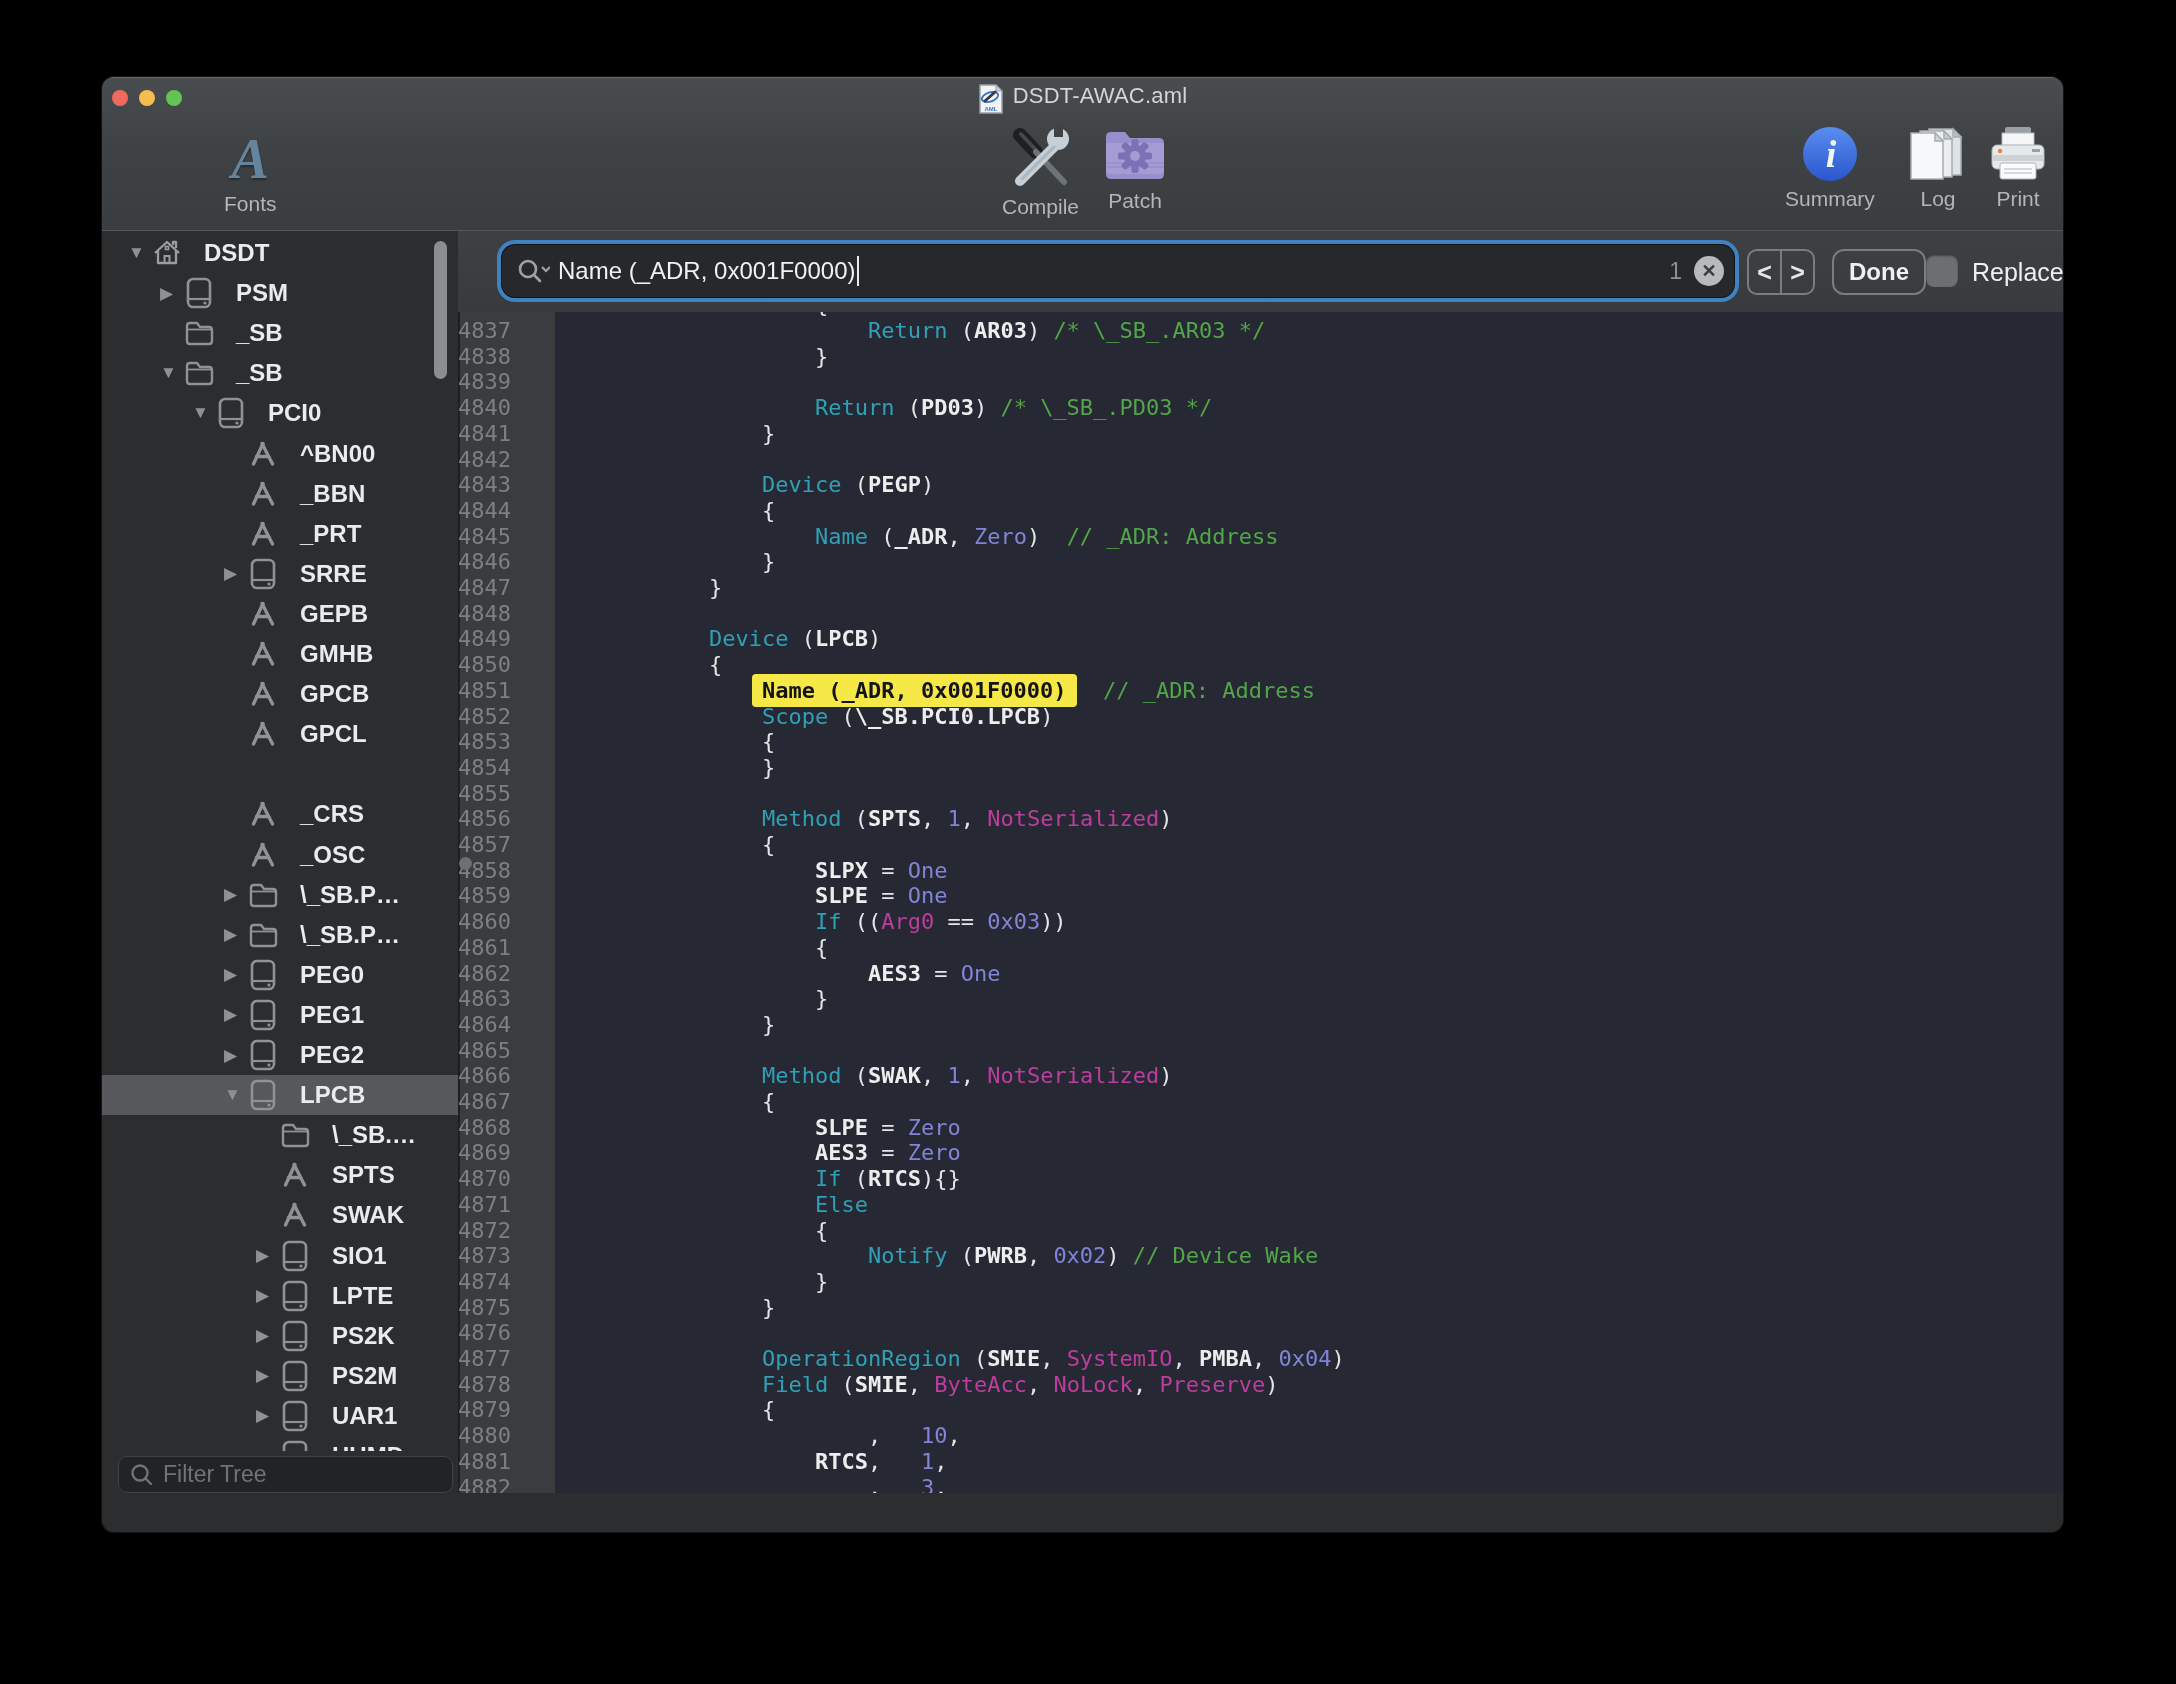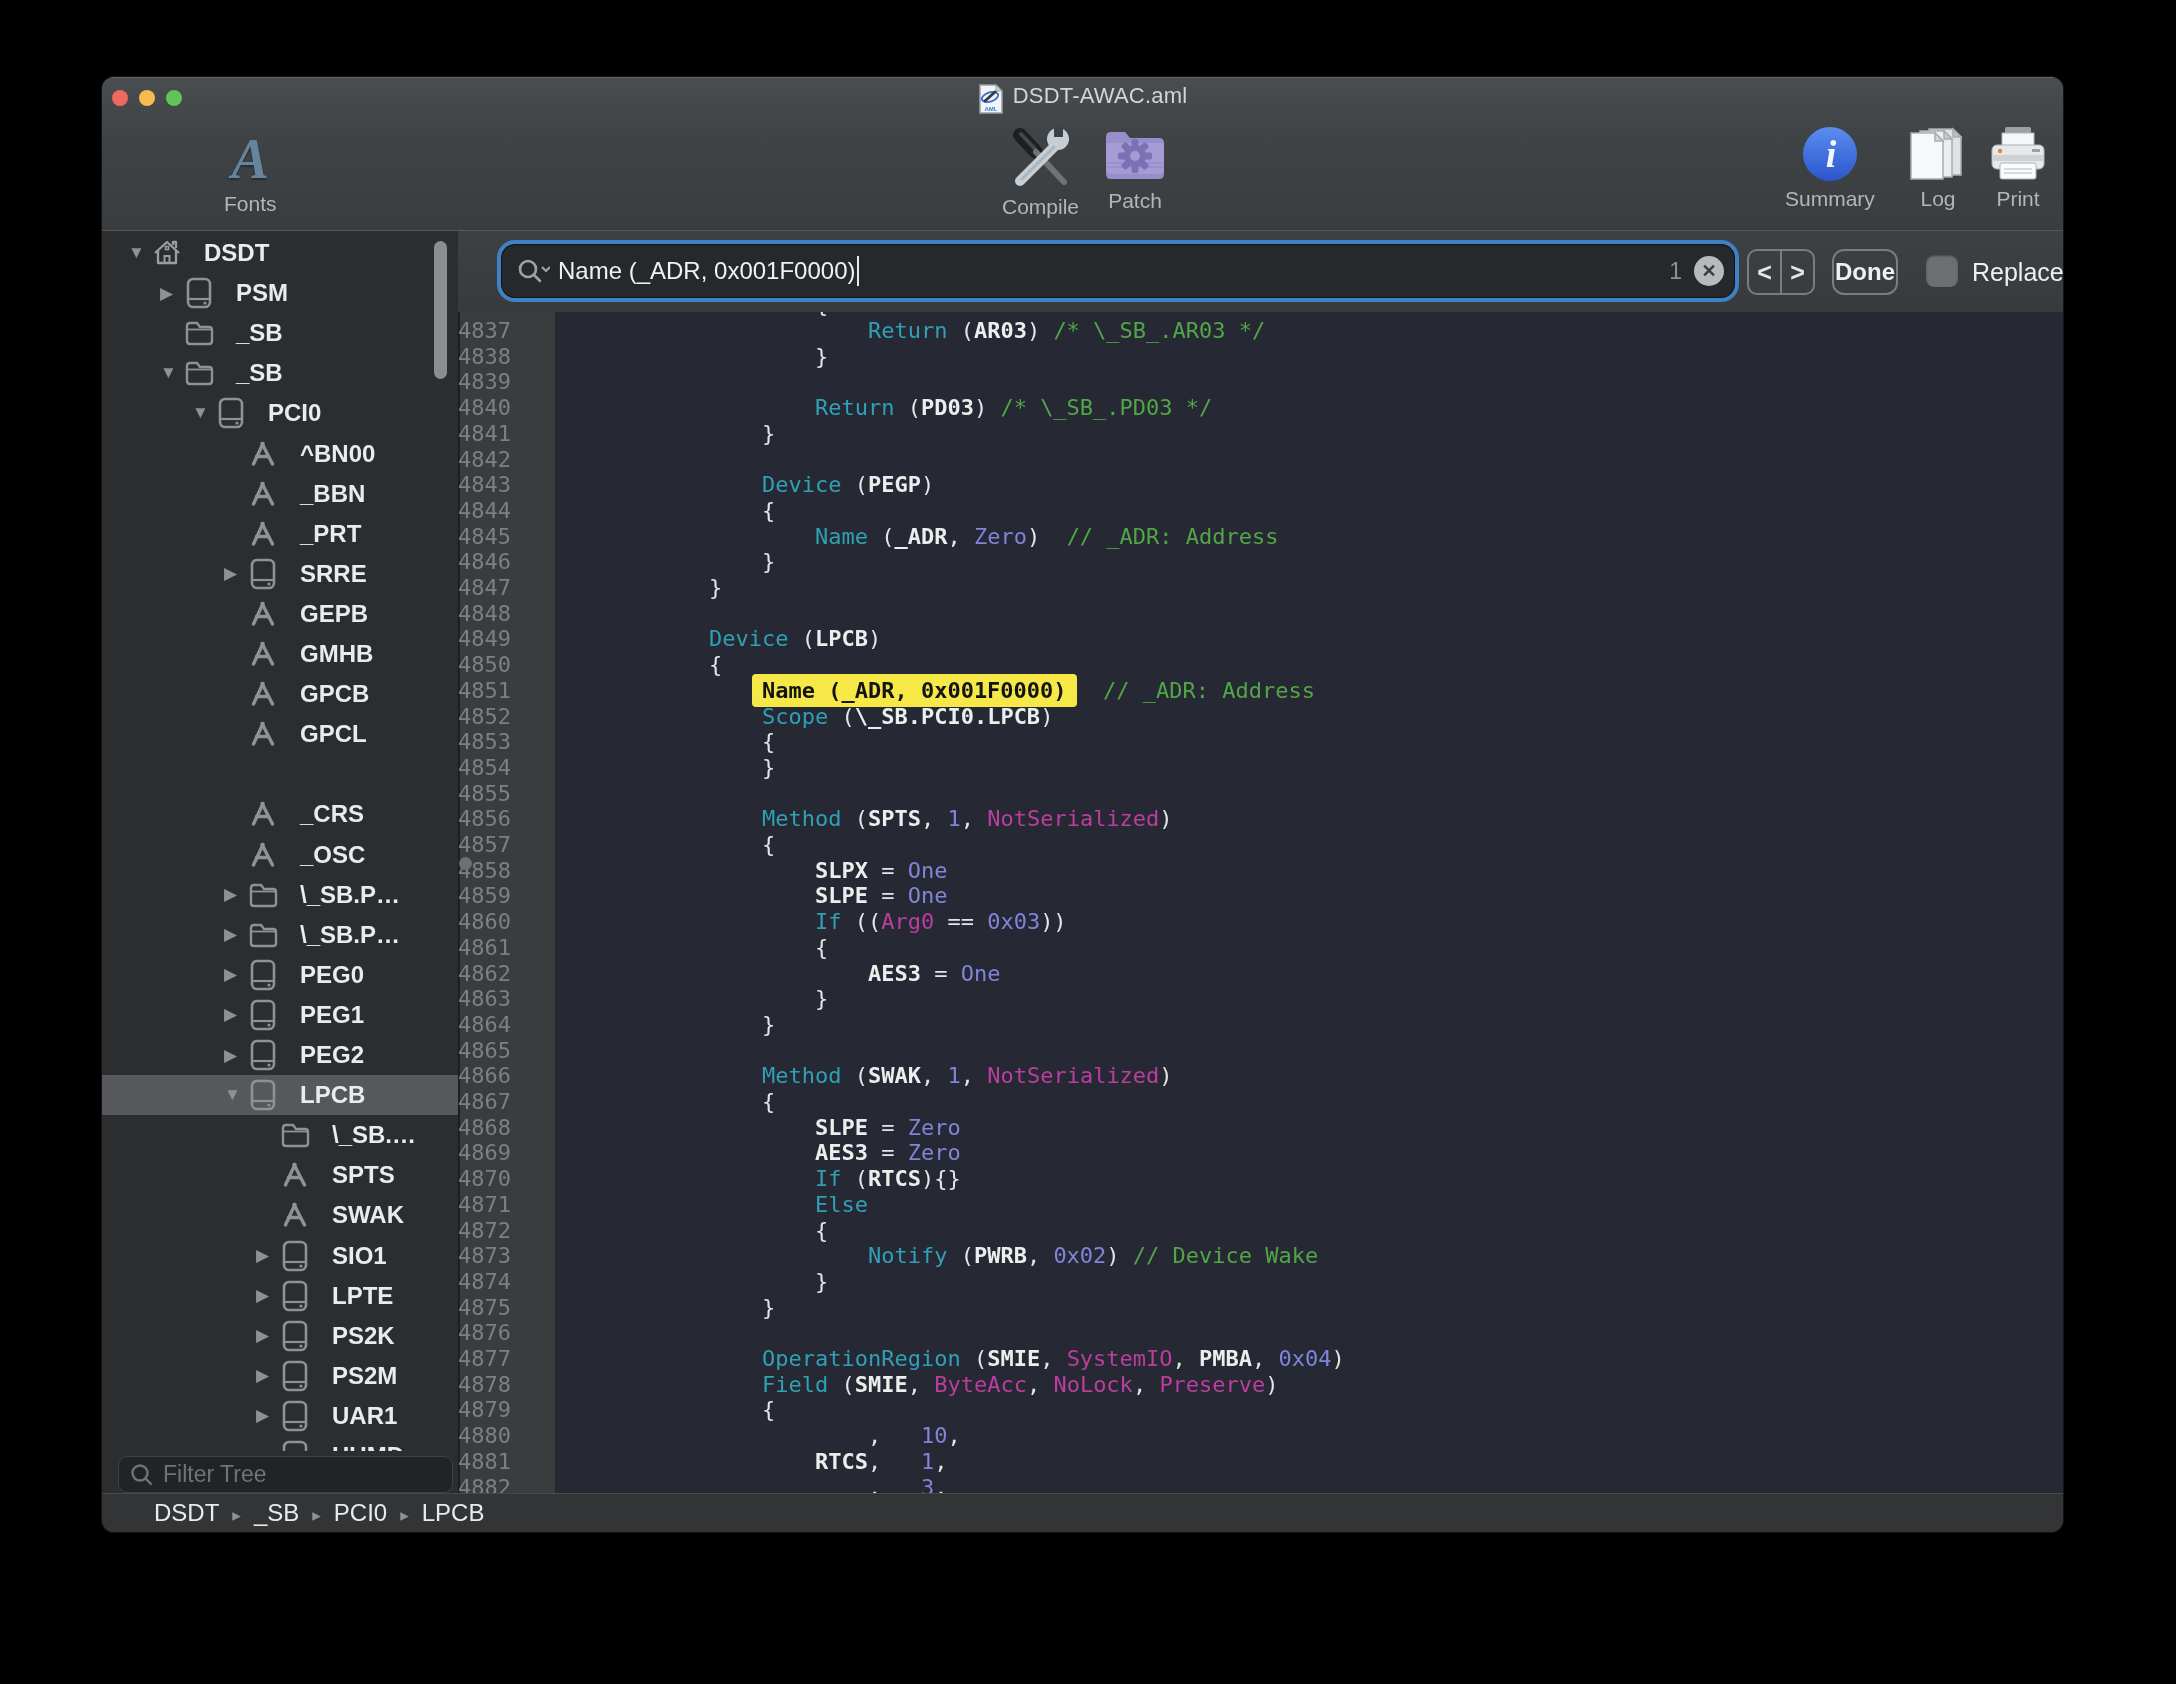--- a/index.html
+++ b/index.html
@@ -23,21 +23,21 @@
   .search-field{position:absolute;left:44px;top:14px;width:1232px;height:52px;background:#26282b;border-radius:13px;
                 box-shadow:0 0 0 1px #121314, 0 0 0 5px #3e82c4;display:flex;align-items:center;padding:0 14px;box-sizing:border-box;}
   .search-text{font-size:24px;color:#eff1f2;margin-left:8px;white-space:pre;}
   .caret{width:2px;height:30px;background:#e8eaec;margin-left:2px;}
   .match-count{position:absolute;right:52px;top:0;height:52px;display:flex;align-items:center;font-size:23px;color:#8e9194;}
   .clear-btn{position:absolute;right:10px;top:11px;width:30px;height:30px;border-radius:50%;background:#b7babd;
              display:flex;align-items:center;justify-content:center;font-size:18px;font-weight:bold;color:#3a3d3f;}
   .seg{position:absolute;left:1289px;top:18px;width:68px;height:46px;border:2px solid #797d80;border-radius:10px;display:flex;box-sizing:border-box;}
   .seg div{flex:1;display:flex;align-items:center;justify-content:center;color:#e3e5e7;font-size:25px;font-weight:bold;}
   .seg div:first-child{border-right:2px solid #797d80;}
-  .done-btn{position:absolute;left:1374px;top:18px;width:66px;height:46px;border:2px solid #797d80;border-radius:12px;
+  .done-btn{position:absolute;left:1374px;top:18px;width:94px;height:46px;border:2px solid #797d80;border-radius:12px;
             display:flex;align-items:center;justify-content:center;color:#eef0f1;font-size:24px;font-weight:600;box-sizing:border-box;}
   .replace-box{position:absolute;left:1468px;top:24px;width:32px;height:32px;border-radius:8px;background:#6b6f72;box-shadow:inset 0 1px 2px rgba(0,0,0,.4);}
   .replace-label{position:absolute;left:1514px;top:18px;height:46px;display:flex;align-items:center;color:#eef0f1;font-size:25px;}
   
   .sidebar{position:absolute;left:0;top:153px;width:356px;height:1263px;background:#2b2d2e;border-top:1px solid #54575a;box-sizing:border-box;}
   .tree{position:absolute;left:0;top:0;width:100%;height:1220px;overflow:hidden;}
   .trow{position:absolute;left:0;width:100%;height:40px;display:flex;align-items:center;}
   .trow.selected{background:#56585b;}
   .tri{width:24px;flex:0 0 24px;font-size:17px;color:#8e9194;text-align:left;}
   .ticon{width:30px;flex:0 0 30px;height:32px;display:flex;align-items:center;justify-content:center;}
@@ -662,17 +662,14 @@
         <div class="codeline" style="top: 1085.4px;"><span class="s-p">            {</span></div>
         <div class="lnum" style="top: 1111.1px;">4880</div>
         <div class="codeline" style="top: 1111.1px;"><span class="s-p">                    ,   </span><span class="s-n">10</span><span class="s-p">,</span></div>
         <div class="lnum" style="top: 1136.8px;">4881</div>
         <div class="codeline" style="top: 1136.8px;"><span class="s-p">                </span><span class="s-w">RTCS</span><span class="s-p">,   </span><span class="s-n">1</span><span class="s-p">,</span></div>
         <div class="lnum" style="top: 1162.5px;">4882</div>
         <div class="codeline" style="top: 1162.5px;"><span class="s-p">                    ,   </span><span class="s-n">3</span><span class="s-p">,</span></div>
       </div>
   </div>
 
-  <div class="bottombar">
-    <span id="breadcrumb"><span class="crumb">DSDT</span><span class="crumb-sep">▸</span><span class="crumb">_SB</span><span class="crumb-sep">▸</span><span class="crumb">PCI0</span><span class="crumb-sep">▸</span><span class="crumb">LPCB</span></span>
-  </div>
 
 </div>
 
 </body></html>

